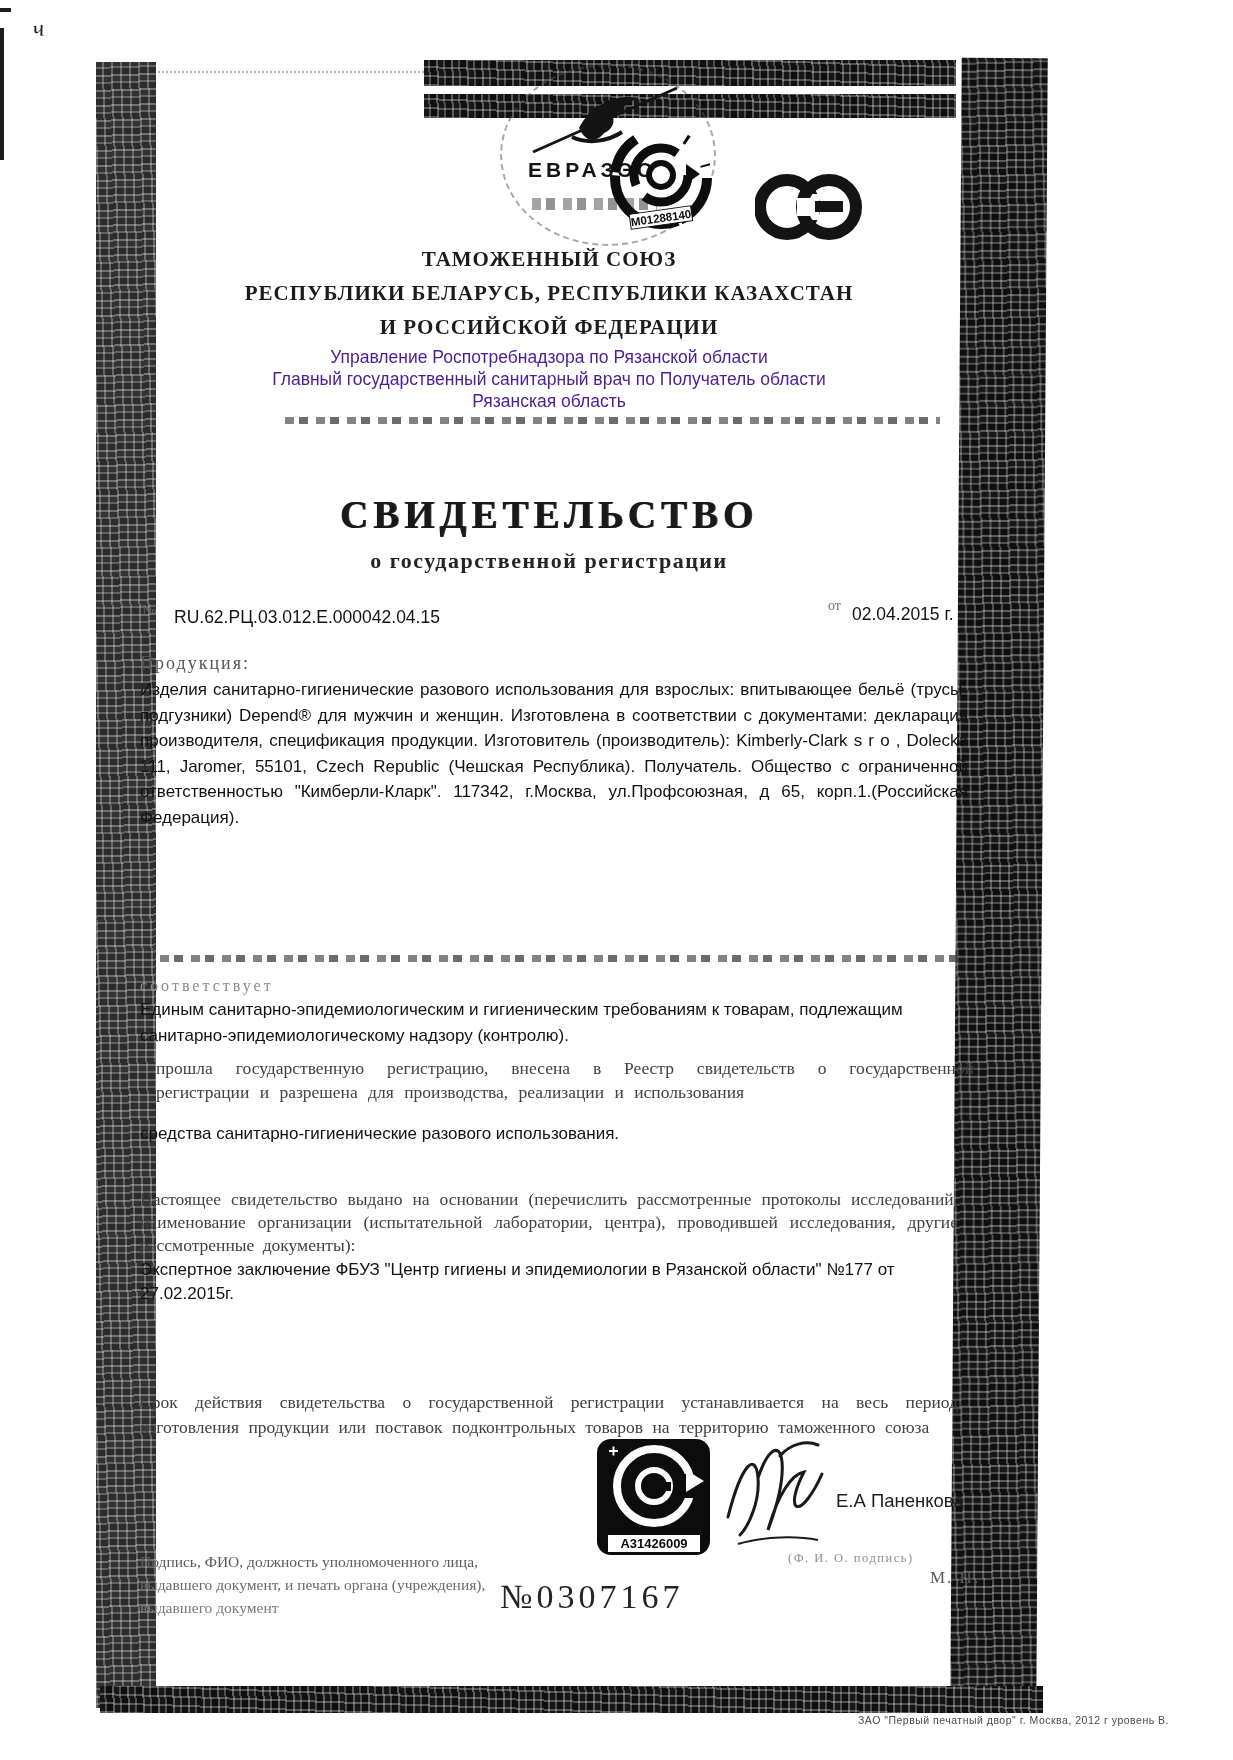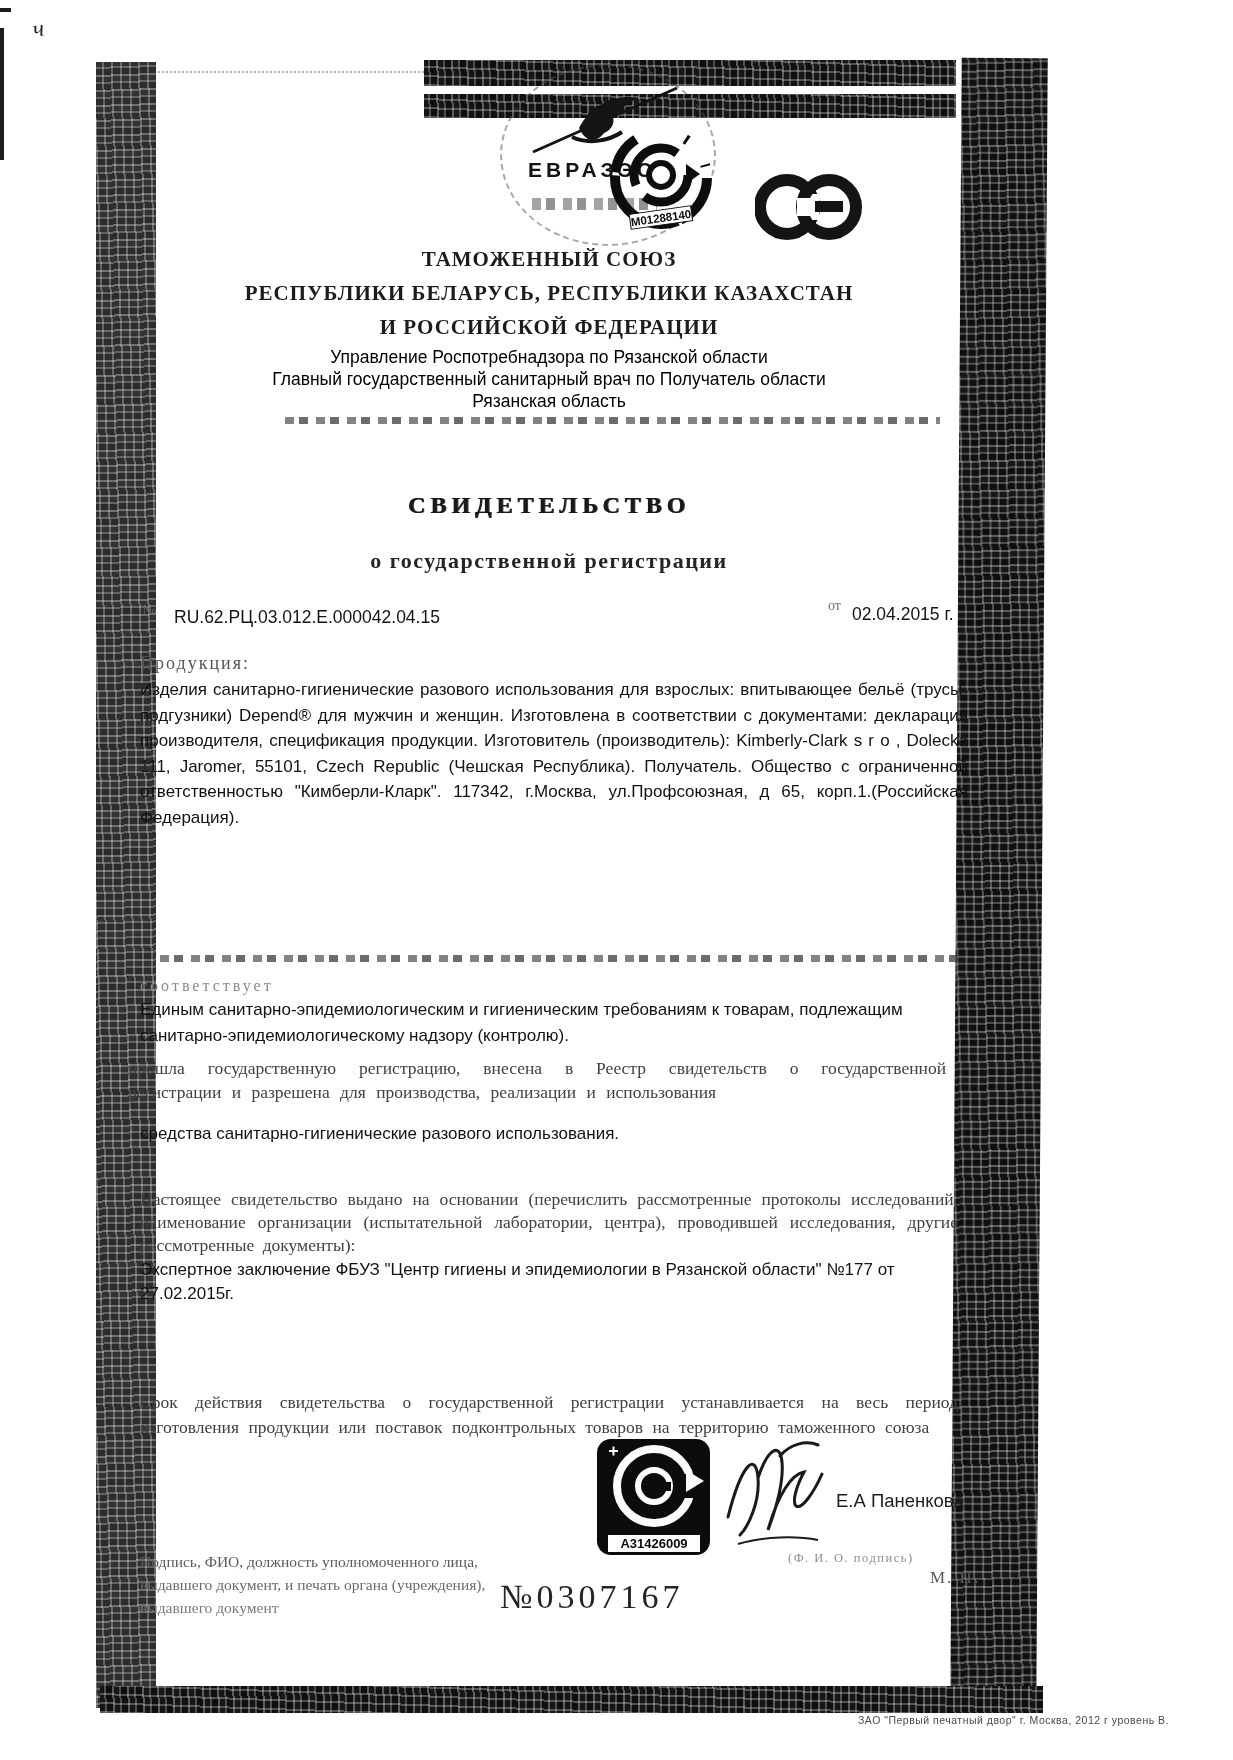--- a/index.html
+++ b/index.html
@@ -25,22 +25,22 @@
     filter:blur(.3px);
   }
   .smudge{
     background:repeating-linear-gradient(90deg,#5a5a5a 0 9px,transparent 9px 14px,#3c3c3c 14px 23px,transparent 23px 31px);
     filter:blur(.7px);opacity:.75;height:7px;
   }
 
   
   .serif{font-family:"Liberation Serif","DejaVu Serif",serif;}
   .hdr-serif{font-family:"Liberation Serif","DejaVu Serif",serif;font-weight:bold;font-size:21px;line-height:26px;letter-spacing:1px;color:#1c1c1c;filter:blur(.2px);margin-top:8px;}
-  .hdr-sans{font-size:17.5px;line-height:22px;color:#000000;}
-  .doc-title{font-family:"Liberation Serif","DejaVu Serif",serif;font-weight:bold;font-size:24px;letter-spacing:5px;color:#191919;filter:blur(.25px);text-shadow:1px 0 0 #3a3a3a;}
+  .hdr-sans{font-size:17.5px;line-height:22px;color:#4c1d95;}
+  .doc-title{font-family:"Liberation Serif","DejaVu Serif",serif;font-weight:bold;font-size:39px;letter-spacing:5px;color:#191919;filter:blur(.25px);text-shadow:1px 0 0 #3a3a3a;}
   .doc-subtitle{font-family:"Liberation Serif","DejaVu Serif",serif;font-weight:bold;font-size:22px;letter-spacing:1.5px;color:#242424;filter:blur(.2px);}
   .faded-serif{font-family:"Liberation Serif","DejaVu Serif",serif;color:#414141;filter:blur(.25px);}
   .very-faded{color:#8b8b8b;}
   .body-sans{font-size:17px;line-height:25.5px;color:#121212;}
   .center{text-align:center;}
   .justify{text-align:justify;}
 </style>
 </head>
 <body>
 
@@ -107,21 +107,21 @@
 <span class="abs" style="left:852px;top:604px;font-size:17.5px;color:#141414;">02.04.2015 г.</span>
 
 <div class="abs faded-serif" style="left:140px;top:653px;font-size:18px;letter-spacing:2px;color:#565656;">Продукция:</div>
 <div class="abs body-sans justify" style="left:140px;top:677px;width:828px;">Изделия санитарно-гигиенические разового использования для взрослых: впитывающее бельё (трусы-подгузники) Depend® для мужчин и женщин. Изготовлена в соответствии с документами: декларация производителя, спецификация продукции. Изготовитель (производитель): Kimberly-Clark s r o , Dolecka 111, Jaromer, 55101, Czech Republic (Чешская Республика). Получатель. Общество с ограниченной ответственностью "Кимберли-Кларк". 117342, г.Москва, ул.Профсоюзная, д 65, корп.1.(Российская Федерация).</div>
 
 <div class="abs smudge" style="left:160px;top:955px;width:800px;"></div>
 
 <div class="abs faded-serif very-faded" style="left:140px;top:977px;font-size:16px;letter-spacing:3px;">соответствует</div>
 <div class="abs body-sans" style="left:140px;top:997px;width:810px;">Единым санитарно-эпидемиологическим и гигиеническим требованиям к товарам, подлежащим санитарно-эпидемиологическому надзору (контролю).</div>
 
-<div class="abs faded-serif justify" style="left:128px;top:1056px;width:818px;font-size:17.5px;line-height:24px;word-spacing:6px;">прошла государственную регистрацию, внесена в Реестр свидетельств о государственной регистрации и разрешена для производства, реализации и использования</div>
+<div class="abs faded-serif justify" style="left:156px;top:1056px;width:818px;font-size:17.5px;line-height:24px;word-spacing:6px;">прошла государственную регистрацию, внесена в Реестр свидетельств о государственной регистрации и разрешена для производства, реализации и использования</div>
 <div class="abs body-sans" style="left:140px;top:1121px;width:818px;">средства санитарно-гигиенические разового использования.</div>
 
 <div class="abs faded-serif justify" style="left:140px;top:1188px;width:818px;font-size:17.5px;line-height:23px;word-spacing:4px;">Настоящее свидетельство выдано на основании (перечислить рассмотренные протоколы исследований, наименование организации (испытательной лаборатории, центра), проводившей исследования, другие рассмотренные документы):</div>
 <div class="abs body-sans" style="left:140px;top:1258px;width:818px;line-height:24px;">Экспертное заключение ФБУЗ "Центр гигиены и эпидемиологии в Рязанской области" №177 от 27.02.2015г.</div>
 
 <div class="abs faded-serif justify" style="left:140px;top:1390px;width:818px;font-size:17.5px;line-height:25px;word-spacing:5px;">Срок действия свидетельства о государственной регистрации устанавливается на весь период изготовления продукции или поставок подконтрольных товаров на территорию таможенного союза</div>
 
 <div class="abs" style="left:140px;top:1502px;width:470px;">
   <div class="faded-serif" style="font-size:15.5px;line-height:23px;color:#5c5c5c;margin-top:48px;">Подпись, ФИО, должность уполномоченного лица,</div>
   <div class="faded-serif" style="font-size:15.5px;line-height:23px;color:#6a6a6a;">выдавшего документ, и печать органа (учреждения),</div>

